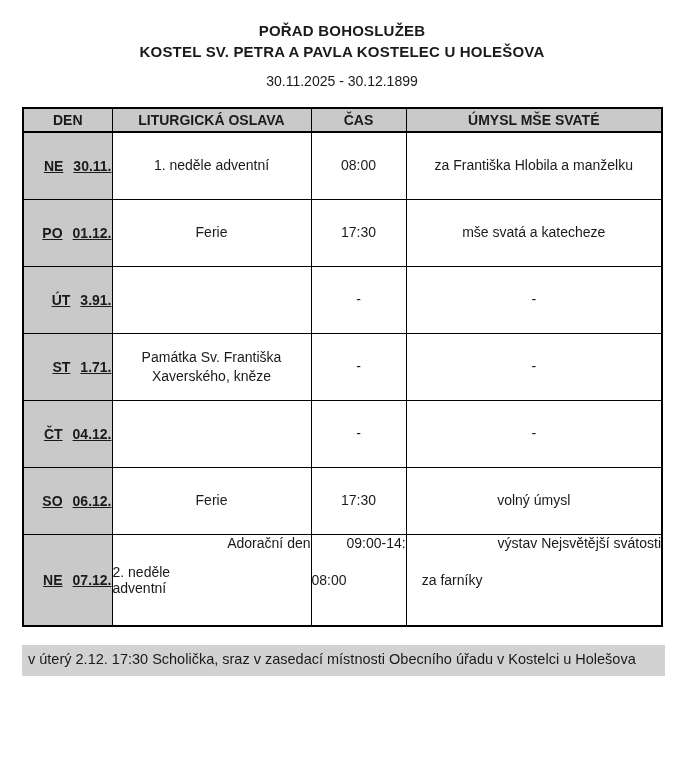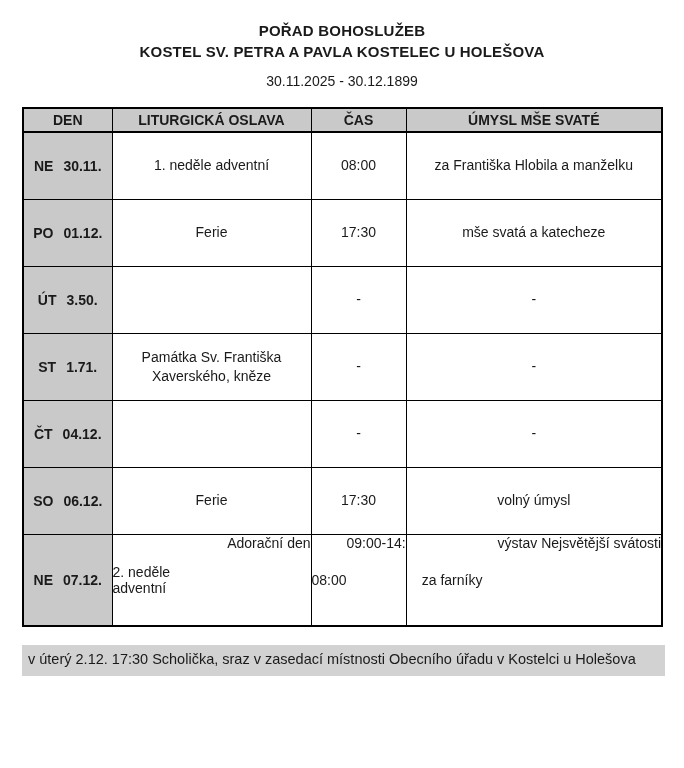--- a/index.html
+++ b/index.html
@@ -56,25 +56,26 @@
   col.c-lit{ width:199px; }
   col.c-cas{ width:95px; }
   col.c-umy{ width:256px; }
 
   tbody tr{ height:67px; }
   tbody tr.row-last{ height:90px; }
 
   td.day-cell{
     background:var(--table-gray);
     font-size:14px; font-weight:bold;
-    text-align:center;
+    text-align:right;
     vertical-align:middle;
     padding-left:7px;
     border-right:1px solid var(--border-color);
     white-space:nowrap;
+    text-decoration:underline;
   }
   td.day-cell .date-part{ margin-left:10px; }
 
   td.body-cell{
     font-size:14px;
     text-align:center;
     vertical-align:middle;
     line-height:19px;
     padding:2px 4px;
   }
@@ -142,21 +143,21 @@
       </tr>
 
       <tr>
         <td class="day-cell"><span>PO</span><span class="date-part">01.12.</span></td>
         <td class="body-cell">Ferie</td>
         <td class="body-cell">17:30</td>
         <td class="body-cell">mše svatá a katecheze</td>
       </tr>
 
       <tr>
-        <td class="day-cell"><span>ÚT</span><span class="date-part">3.50.</span></td>
+        <td class="day-cell"><span>ÚT</span><span class="date-part">3.91.</span></td>
         <td class="body-cell"></td>
         <td class="body-cell">-</td>
         <td class="body-cell">-</td>
       </tr>
 
       <tr>
         <td class="day-cell"><span>ST</span><span class="date-part">1.71.</span></td>
         <td class="body-cell">Památka Sv. Františka Xaverského, kněze</td>
         <td class="body-cell">-</td>
         <td class="body-cell">-</td>

